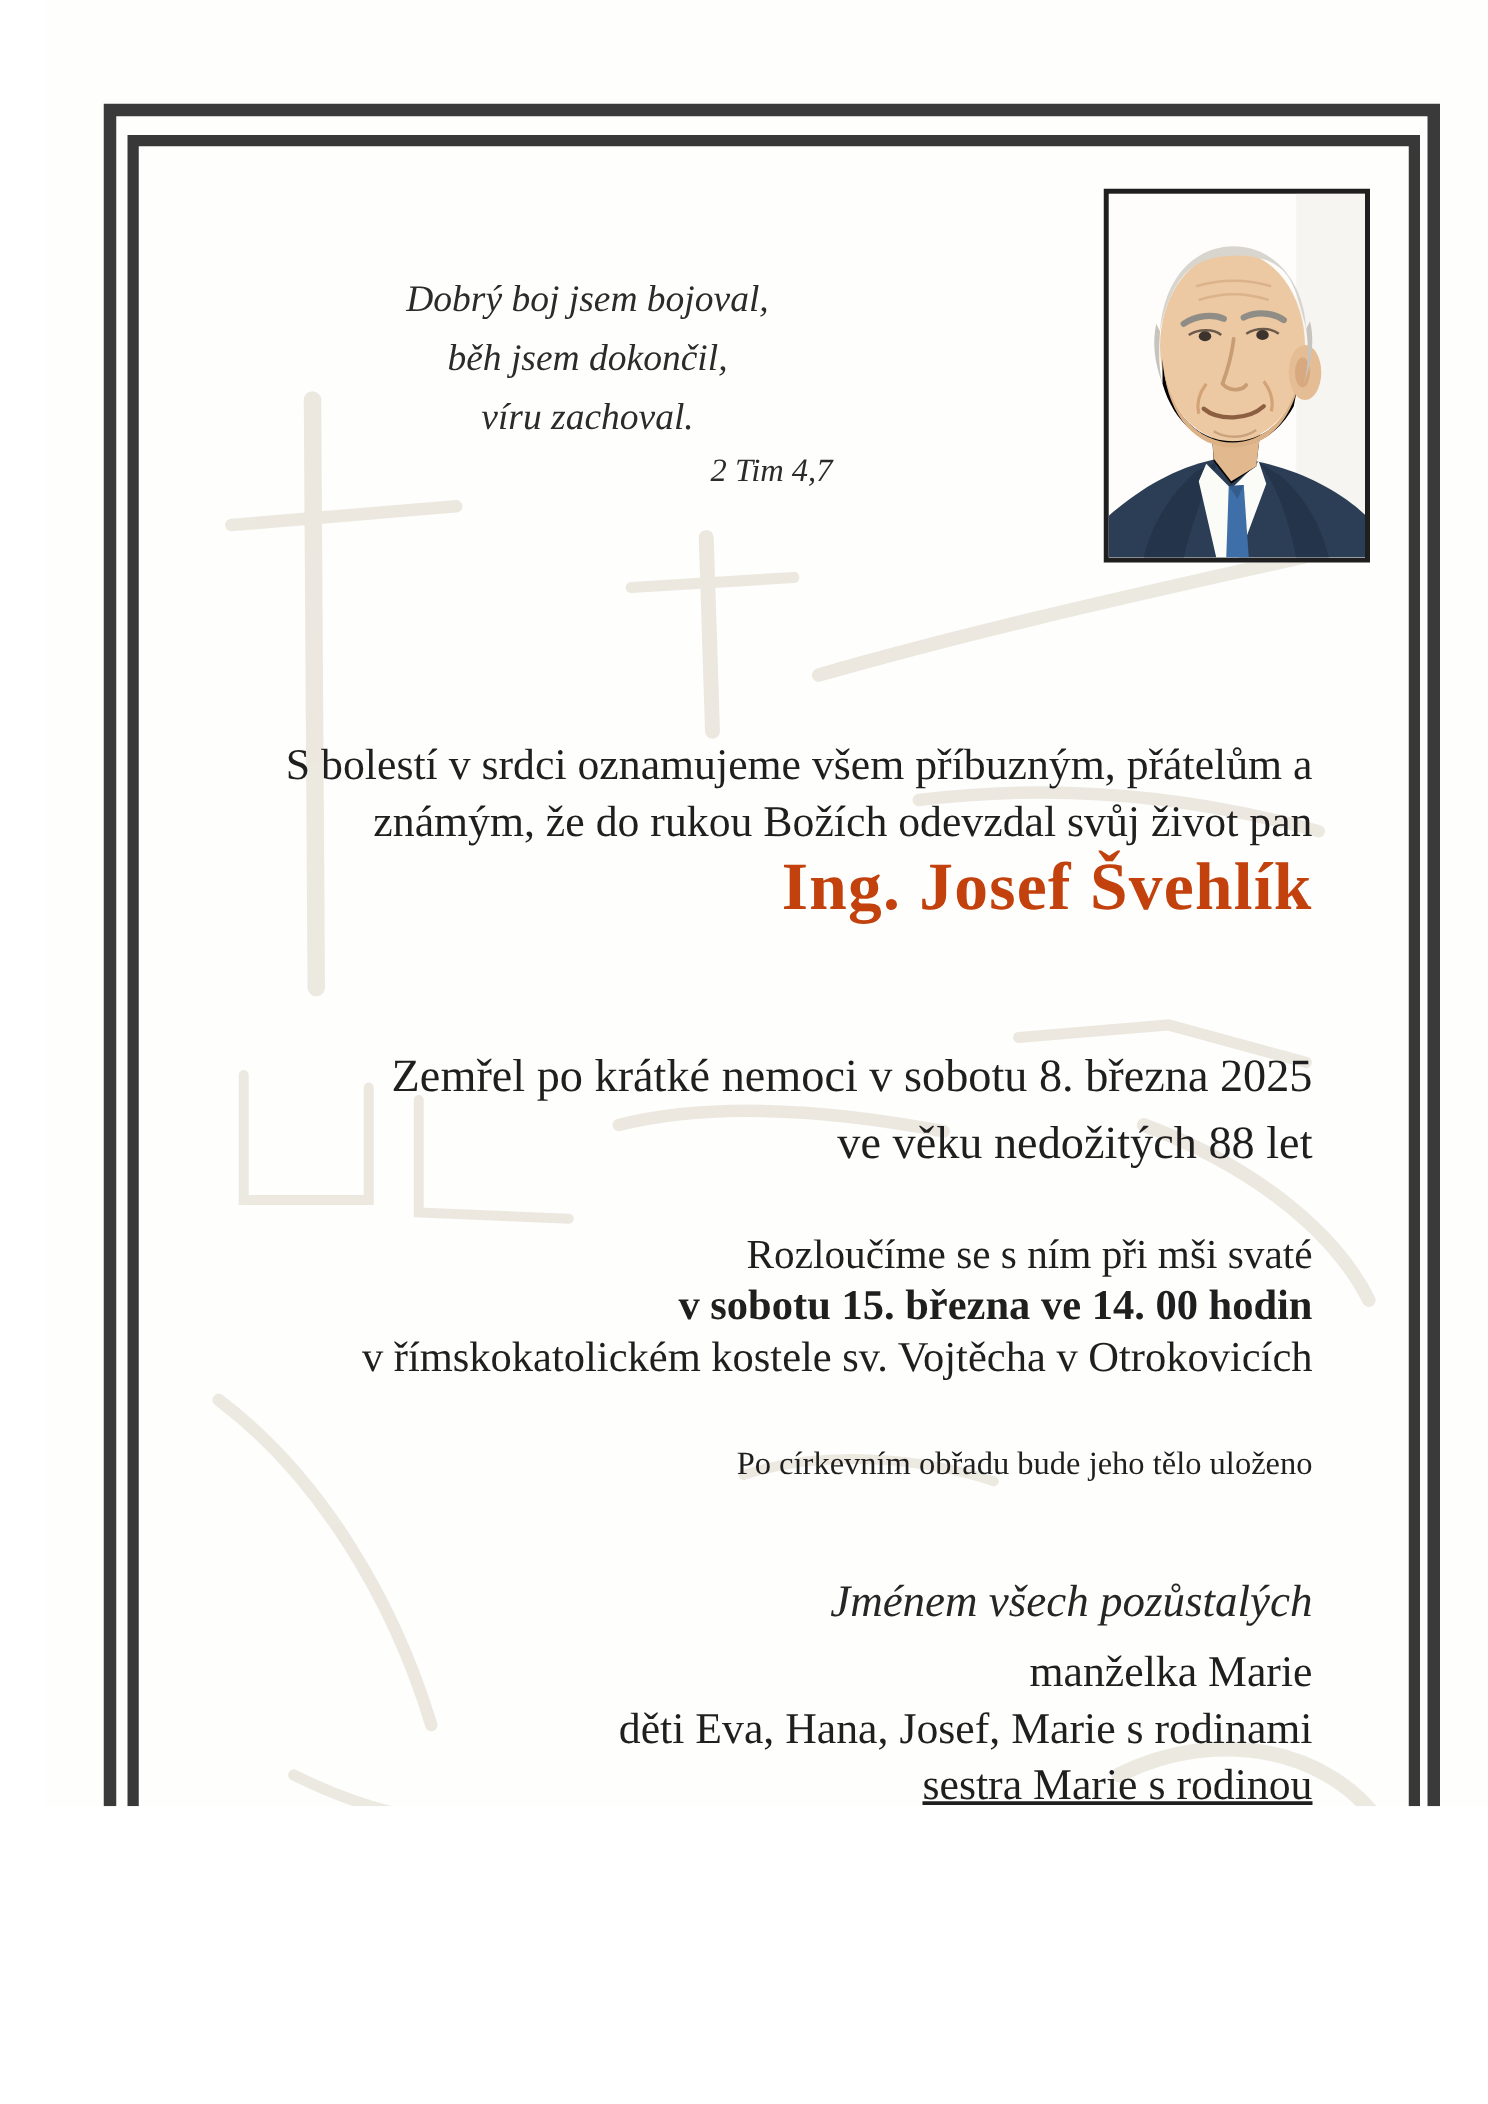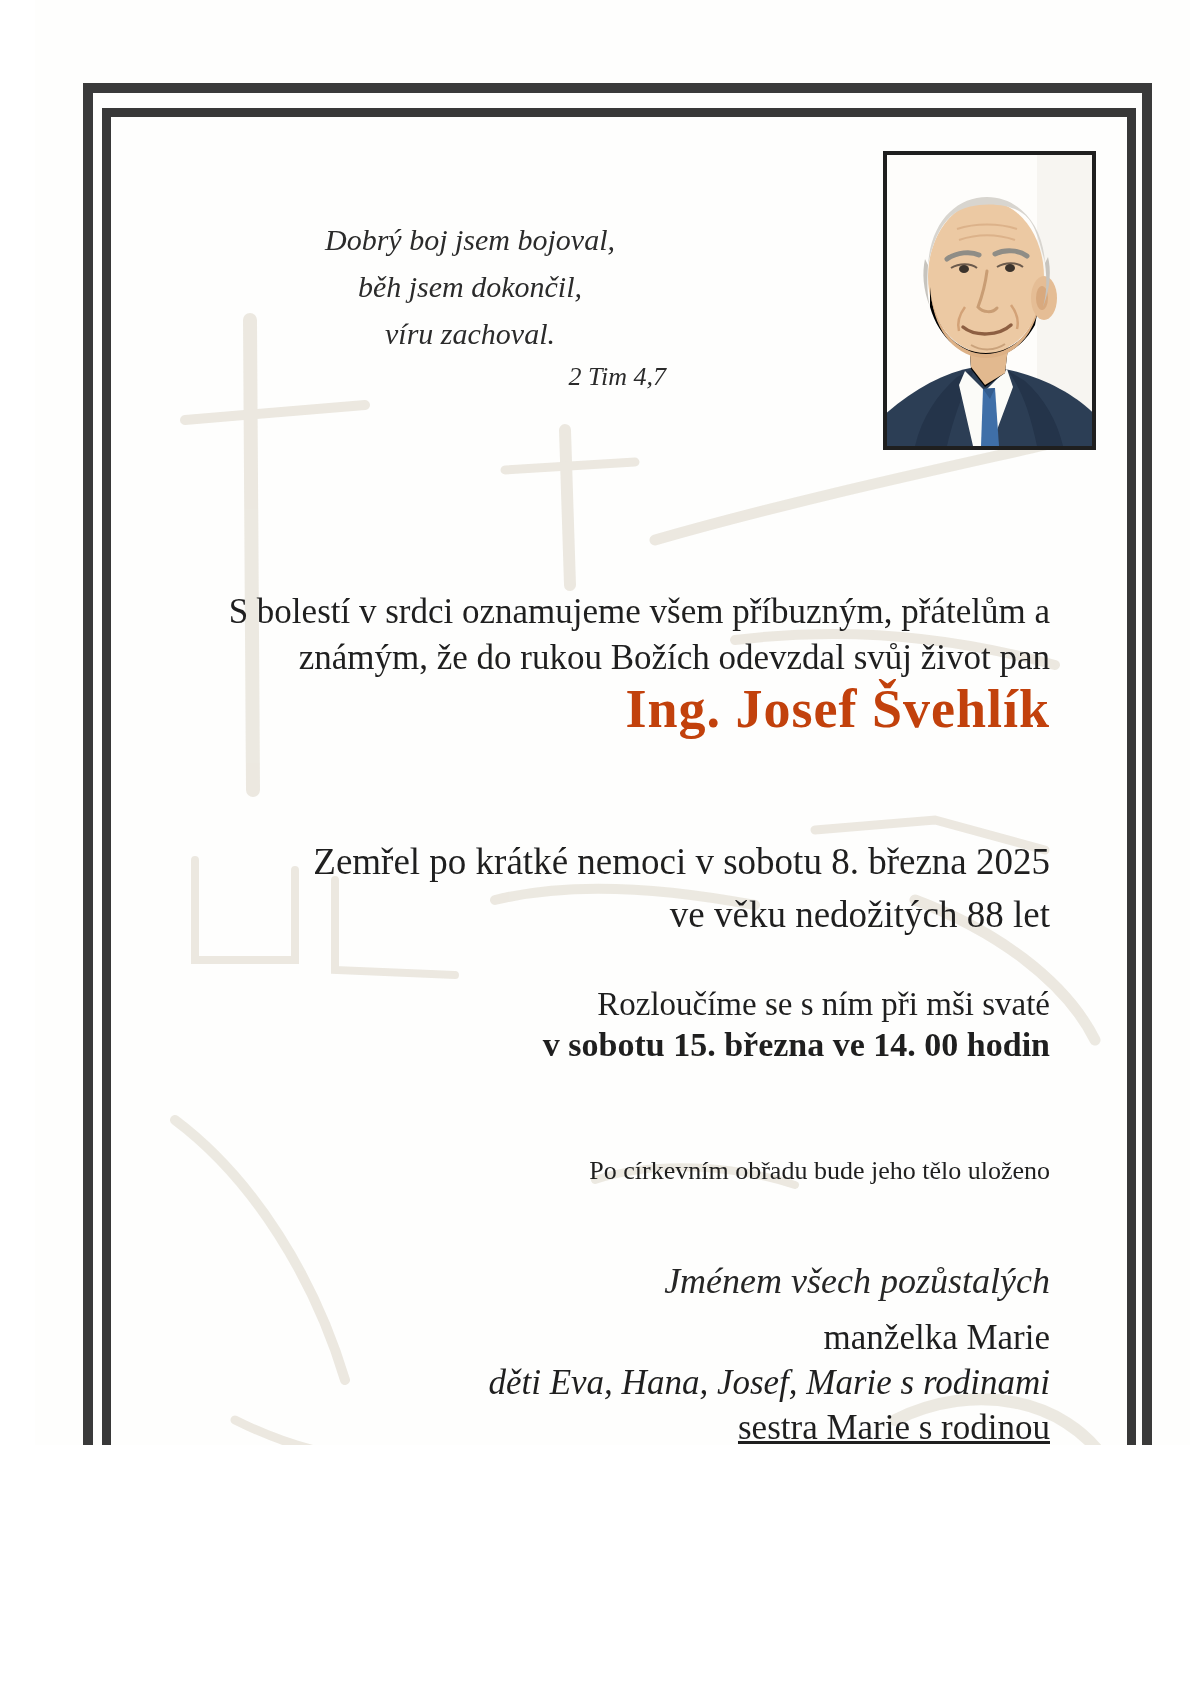--- a/index.html
+++ b/index.html
@@ -55,21 +55,21 @@
   }
   .died1{top:840px;font-size:37px;}
   .died2{top:893px;font-size:37px;}
   .farewell1{top:986px;font-size:33px;}
   .farewell2{top:1026px;font-size:34px;font-weight:bold;}
   .farewell3{top:1068px;font-size:34px;}
   .burial1{top:1156px;font-size:26px;}
   .burial2{top:1157px;font-size:26px;}
   .family-heading{top:1260px;font-size:36px;font-style:italic;color:#262626;}
   .family1{top:1318px;font-size:35px;}
-  .family2{top:1363px;font-size:35px;font-style:italic;}
+  .family2{top:1363px;font-size:35px;}
   .family3{top:1408px;font-size:35px;text-decoration:underline;}
 </style>
 </head>
 <body>
 
 <div class="page">
 
   <svg class="watermark" width="1190" height="1683" viewBox="0 0 1190 1683">
     <g fill="none" stroke="#e9e5dc" stroke-linecap="round" opacity="0.85">
       <path d="M215 320 L218 790" stroke-width="14"></path>
@@ -154,20 +154,21 @@
   <div class="tline announce1">S bolestí v srdci oznamujeme všem příbuzným, přátelům a</div>
   <div class="tline announce2">známým, že do rukou Božích odevzdal svůj život pan</div>
 
   <h1 class="tline deceased-name">Ing. Josef Švehlík</h1>
 
   <div class="tline died1">Zemřel po krátké nemoci v sobotu 8. března 2025</div>
   <div class="tline died2">ve věku nedožitých 88 let</div>
 
   <div class="tline farewell1">Rozloučíme se s ním při mši svaté</div>
   <div class="tline farewell2">v sobotu 15. března ve 14. 00 hodin</div>
+  <div class="tline farewell3">v římskokatolickém kostele sv. Vojtěcha v Otrokovicích</div>
 
   <div class="tline burial1">Po církevním obřadu bude jeho tělo uloženo</div>
 
   <div class="tline family-heading">Jménem všech pozůstalých</div>
   <div class="tline family1">manželka Marie</div>
   <div class="tline family2">děti Eva, Hana, Josef, Marie s rodinami</div>
   <div class="tline family3">sestra Marie s rodinou</div>
 
 </div>
 

